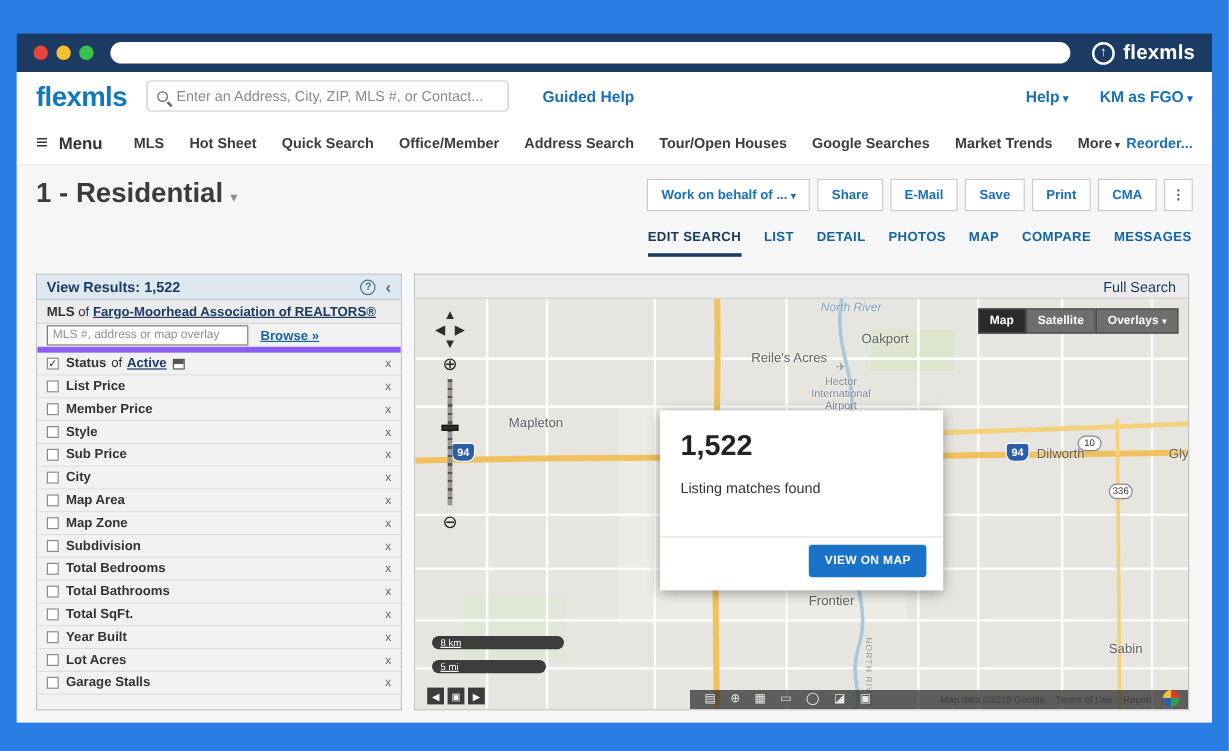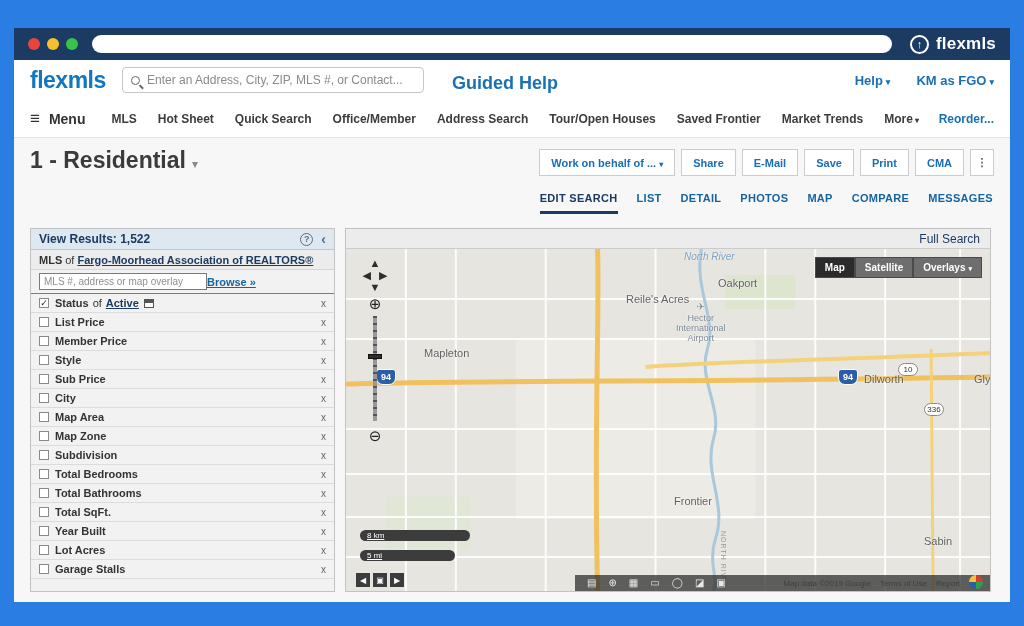--- a/index.html
+++ b/index.html
@@ -23,21 +23,21 @@
   
   .app{ position:absolute; top:60px; left:14px; right:14px; bottom:24px; background:#fff; }
   
   .app-header{ position:absolute; top:0; left:0; right:0; height:40px; background:#fff; }
   .flex-logo{ position:absolute; left:16px; top:7px; font-size:23px; font-weight:bold; color:#1277bd; letter-spacing:-0.5px; }
   .search-box{ position:absolute; left:108px; top:7px; width:302px; height:26px; border:1px solid #c6c6c6; border-radius:4px; background:#fff; display:flex; align-items:center; padding:0 8px; }
   .mag-icon{ width:9px; height:9px; border:1.5px solid #666; border-radius:50%; position:relative; margin-right:7px; flex:none; }
   .mag-icon::after{ content:""; position:absolute; width:5px; height:1.5px; background:#666; transform:rotate(45deg); left:7px; top:9px; }
   .search-box input{ border:none; outline:none; font-size:12px; color:#444; width:100%; font-family:inherit; }
   .search-box input::placeholder{ color:#8a8a8a; }
-  .guided-help{ position:absolute; left:438px; top:13px; color:#1a6fb5; font-size:18px; font-weight:bold; cursor:pointer; }
+  .guided-help{ position:absolute; left:438px; top:13px; color:#1a6fb5; font-size:13px; font-weight:bold; cursor:pointer; }
   .header-links{ position:absolute; right:16px; top:13px; display:flex; gap:26px; }
   .hlink{ color:#1a6fb5; font-size:13px; font-weight:bold; cursor:pointer; }
   .hlink .caret{ font-size:9px; margin-left:3px; }
   
   .menu-bar{ position:absolute; top:40px; left:0; right:0; height:38px; border-bottom:1px solid #e2e2e2; display:flex; align-items:center; background:#fff; }
   .hamburger{ margin-left:16px; font-size:17px; color:#333; }
   .menu-word{ font-size:14px; font-weight:bold; color:#333; margin:0 0 0 9px; }
   .menu-items{ display:flex; gap:21px; margin-left:26px; align-items:center; }
   .menu-item{ font-size:12px; font-weight:bold; color:#3c3c3c; cursor:pointer; white-space:nowrap; }
   .menu-item .caret{ font-size:8px; color:#3c3c3c; }
@@ -57,21 +57,21 @@
   
   .left-panel{ position:absolute; top:90px; left:16px; width:305px; bottom:10px; background:#f2f2f2; border:1px solid #c2c2c2; overflow:hidden; }
   .lp-header{ height:21px; background:#dde8f1; border-bottom:1px solid #b9c9d6; display:flex; align-items:center; padding:0 8px; color:#1c3b62; font-weight:bold; font-size:12px; }
   .lp-header-icons{ margin-left:auto; display:flex; align-items:center; gap:8px; }
   .q-icon{ width:13px; height:13px; border:1px solid #55708a; border-radius:50%; color:#55708a; font-size:9px; display:flex; align-items:center; justify-content:center; font-weight:bold; cursor:pointer; }
   .collapse-icon{ color:#55708a; font-size:14px; font-weight:bold; cursor:pointer; line-height:1; }
   .lp-mls{ height:20px; background:#ececec; border-bottom:1px solid #d5d5d5; font-size:11px; display:flex; align-items:center; padding:0 8px; color:#333; white-space:nowrap; overflow:hidden; }
   .lp-mls .b{ font-weight:bold; margin-right:3px; }
   .lp-mls .of{ margin-right:3px; }
   .lp-mls .lnk{ font-weight:bold; color:#1c3b62; text-decoration:underline; cursor:pointer; }
-  .lp-search{ height:24px; background:#f2f2f2; border-bottom:1px solid #8b5cf6; display:flex; align-items:center; padding:0 8px; gap:0; }
+  .lp-search{ height:24px; background:#f2f2f2; border-bottom:5px solid #8b5cf6; display:flex; align-items:center; padding:0 8px; gap:10px; }
   .lp-search input{ width:168px; height:17px; border:1px solid #7a7a7a; font-size:10px; padding:0 4px; font-family:inherit; color:#444; }
   .lp-search input::placeholder{ color:#8f8f8f; }
   .browse{ color:#15649f; font-weight:bold; font-size:11px; text-decoration:underline; cursor:pointer; }
   .filter-row{ height:19px; display:flex; align-items:center; padding:0 8px; background:#f2f2f2; border-bottom:1px solid #dcdcdc; font-size:11px; }
   .checkbox{ width:10px; height:10px; border:1px solid #8a8a8a; background:#fff; margin-right:6px; flex:none; font-size:9px; line-height:9px; text-align:center; color:#222; cursor:pointer; }
   .f-label{ font-weight:bold; color:#333; }
   .f-of{ margin-left:4px; color:#333; }
   .f-link{ margin-left:4px; font-weight:bold; color:#1c3b62; text-decoration:underline; cursor:pointer; }
   .calendar-icon{ width:10px; height:9px; border:1px solid #555; background:linear-gradient(#555 0 3px, #fff 3px); margin-left:5px; cursor:pointer; }
   .f-x{ margin-left:auto; color:#666; font-size:10px; cursor:pointer; }
@@ -149,21 +149,21 @@
   <nav class="menu-bar">
     <span class="hamburger">≡</span>
     <span class="menu-word">Menu</span>
     <div class="menu-items" id="menu-items">
         <span class="menu-item">MLS</span>
         <span class="menu-item">Hot Sheet</span>
         <span class="menu-item">Quick Search</span>
         <span class="menu-item">Office/Member</span>
         <span class="menu-item">Address Search</span>
         <span class="menu-item">Tour/Open Houses</span>
-        <span class="menu-item">Saved Frontier</span>
+        <span class="menu-item">Google Searches</span>
         <span class="menu-item">Market Trends</span>
         <span class="menu-item">More<span class="caret"> ▾</span></span>
       </div>
     <span class="reorder">Reorder...</span>
   </nav>
 
   <div class="content-bg">
 
     <div class="page-title">
       <span>1 - Residential</span><span class="caret">▾</span>
@@ -405,17 +405,23 @@
             <span class="tool-icon">▣</span>
           </div>
 
         <div class="map-attr">
           <span>Map data ©2019 Google</span>
           <span class="t">Terms of Use</span>
           <span class="t clip">Report a map error</span>
         </div>
         <span class="globe-icon"></span>
 
+        <div class="popup">
+          <div class="popup-count">1,522</div>
+          <div class="popup-msg">Listing matches found</div>
+          <div class="popup-divider"></div>
+          <button class="popup-btn">VIEW ON MAP</button>
+        </div>
       </div>
     </section>
 
   </div>
 </div>
 
 </body></html>

